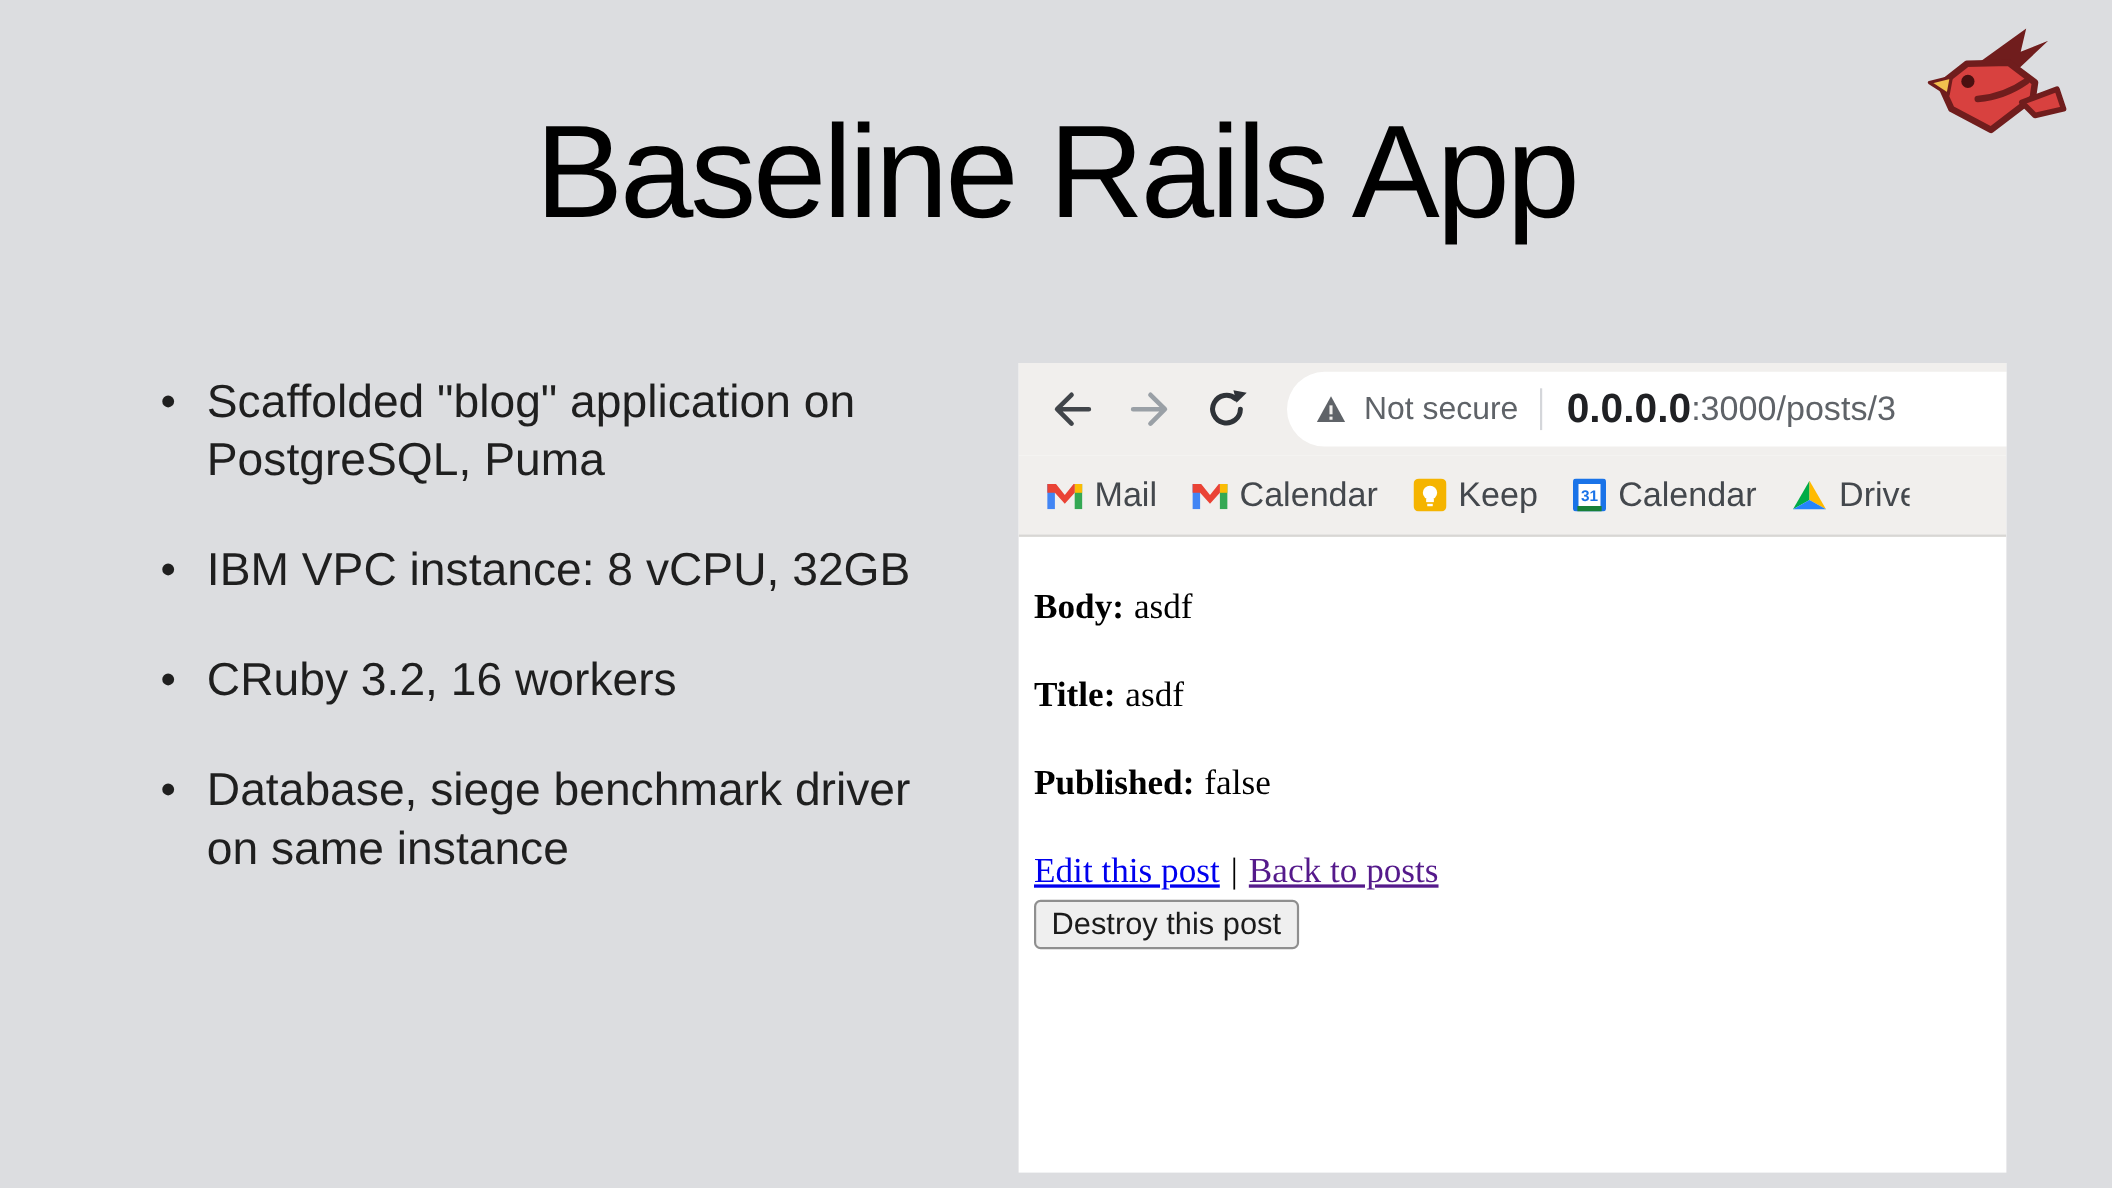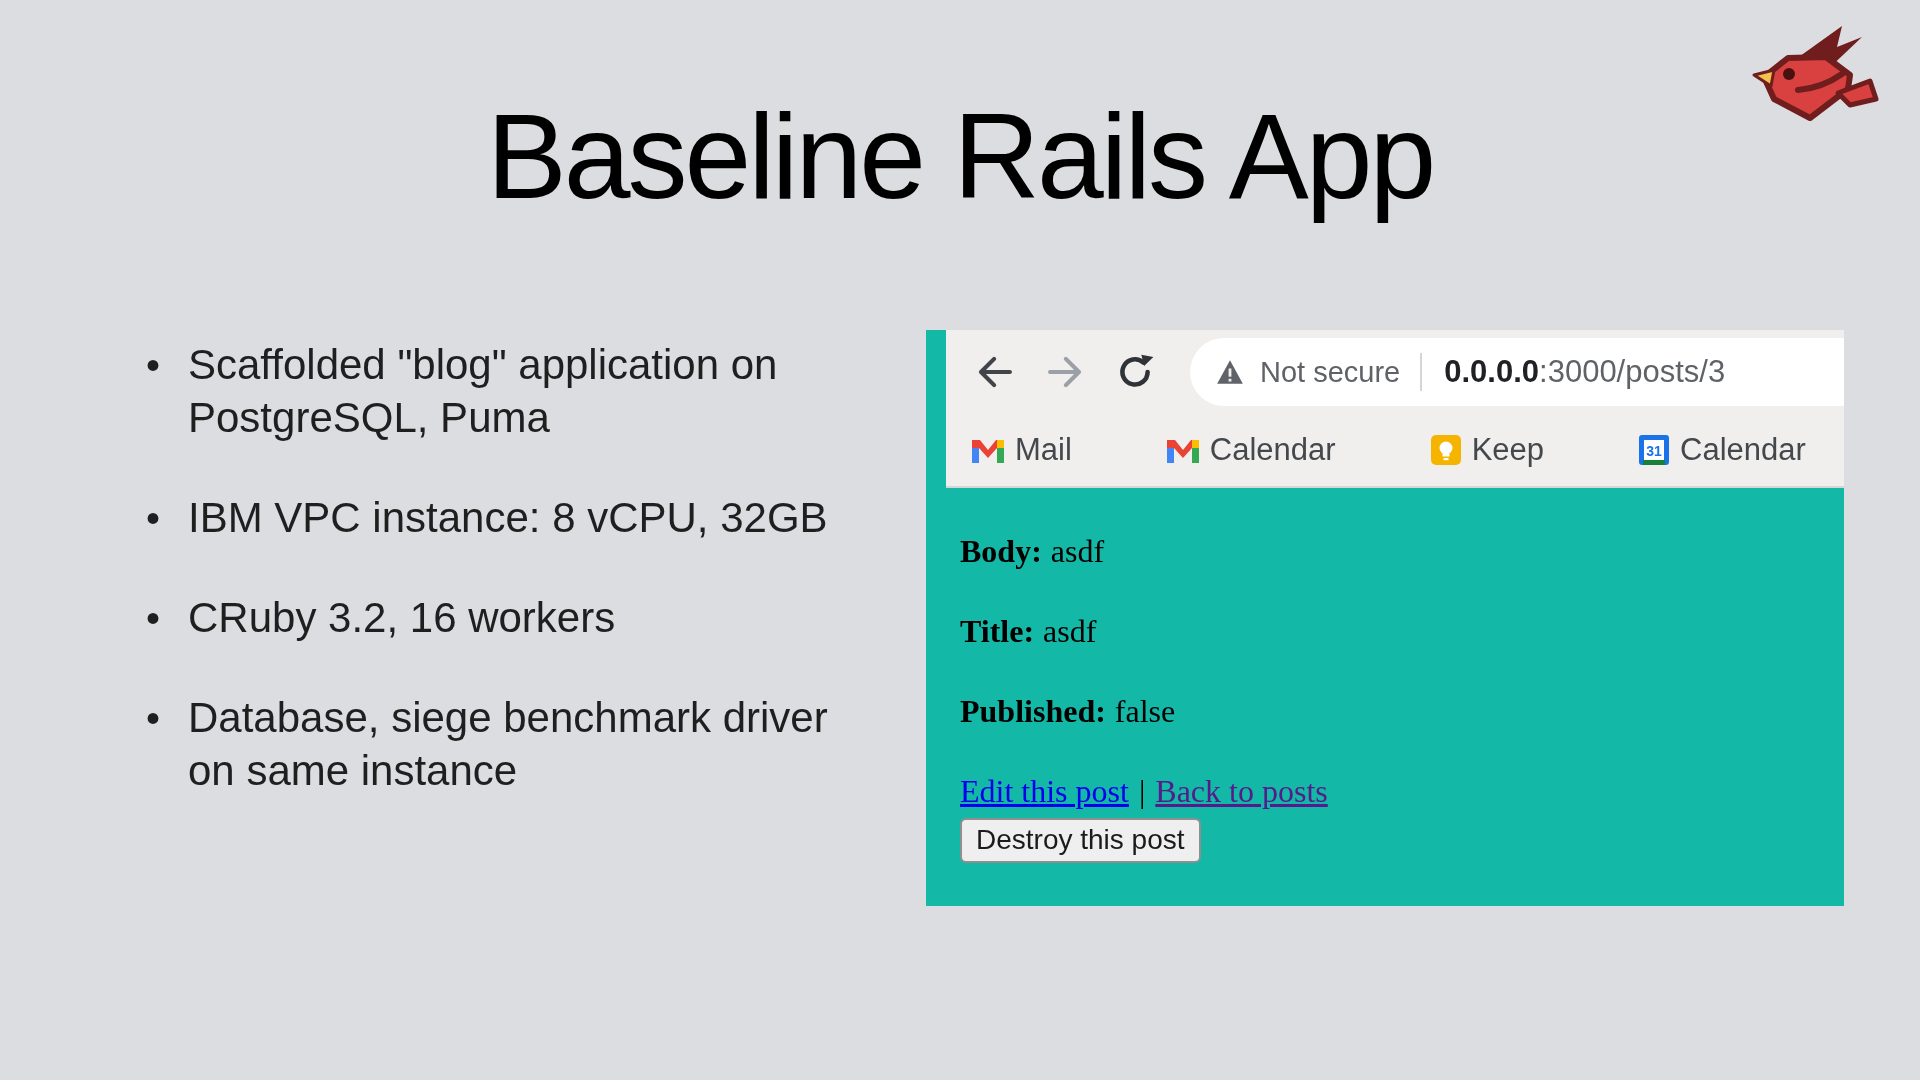--- a/index.html
+++ b/index.html
@@ -21,45 +21,45 @@
   .bullets li{
     position:relative;padding-left:44px;margin:0 0 47px 0;
     font-size:42px;line-height:53px;color:#1f1f1f;
   }
   .bullets li::before{
     content:"\2022";position:absolute;left:2px;top:1px;font-size:40px;color:#1f1f1f;
   }
 
   
   .browser{
-    position:absolute;left:926px;top:330px;width:898px;height:576px;
-    background:#14b8a6;overflow:hidden;color:#3c4043;padding-left:20px;
+    position:absolute;left:926px;top:330px;width:898px;height:736px;
+    background:#ffffff;overflow:hidden;color:#3c4043;
   }
   .toolbar{
     height:84px;background:#f1efed;display:flex;align-items:center;
     padding-left:28px;
   }
   .nav-btn{width:42px;height:42px;flex:0 0 auto;}
   .nav-btn.back{margin-right:28px;}
   .nav-btn.fwd{margin-right:28px;}
   .nav-btn.reload{margin-right:34px;}
   .address{
     flex:1;height:68px;background:#ffffff;border-radius:34px;margin-right:-40px;
     display:flex;align-items:center;padding-left:26px;min-width:0;
   }
   .warn-icon{width:28px;height:26px;flex:0 0 auto;}
   .notsecure{font-size:29px;color:#5f6368;margin-left:16px;white-space:nowrap;}
   .addr-sep{width:2px;height:38px;background:#d4d6da;margin:0 22px 0 20px;flex:0 0 auto;}
-  .host{font-size:31px;font-weight:bold;color:#202124;white-space:nowrap;}
+  .host{font-size:37px;font-weight:bold;color:#202124;white-space:nowrap;}
   .urlpath{font-size:31px;color:#5f6368;white-space:nowrap;}
 
   .bookmarks{
     height:74px;background:#f1efed;border-bottom:2px solid #d8d6d4;
     box-sizing:border-box;display:flex;align-items:center;
-    padding-left:26px;gap:95px;overflow:hidden;
+    padding-left:26px;gap:32px;overflow:hidden;
   }
   .bm{display:flex;align-items:center;gap:11px;flex:0 0 auto;}
   .bm svg{display:block;}
   .bm-label{font-size:31px;color:#44484d;white-space:nowrap;}
   .bm-label.clip{max-width:64px;overflow:hidden;}
 
   .content{
     padding:0 0 0 14px;font-family:"Liberation Serif",serif;color:#000;
   }
   .field{margin:42px 0;font-size:32px;line-height:38px;}

